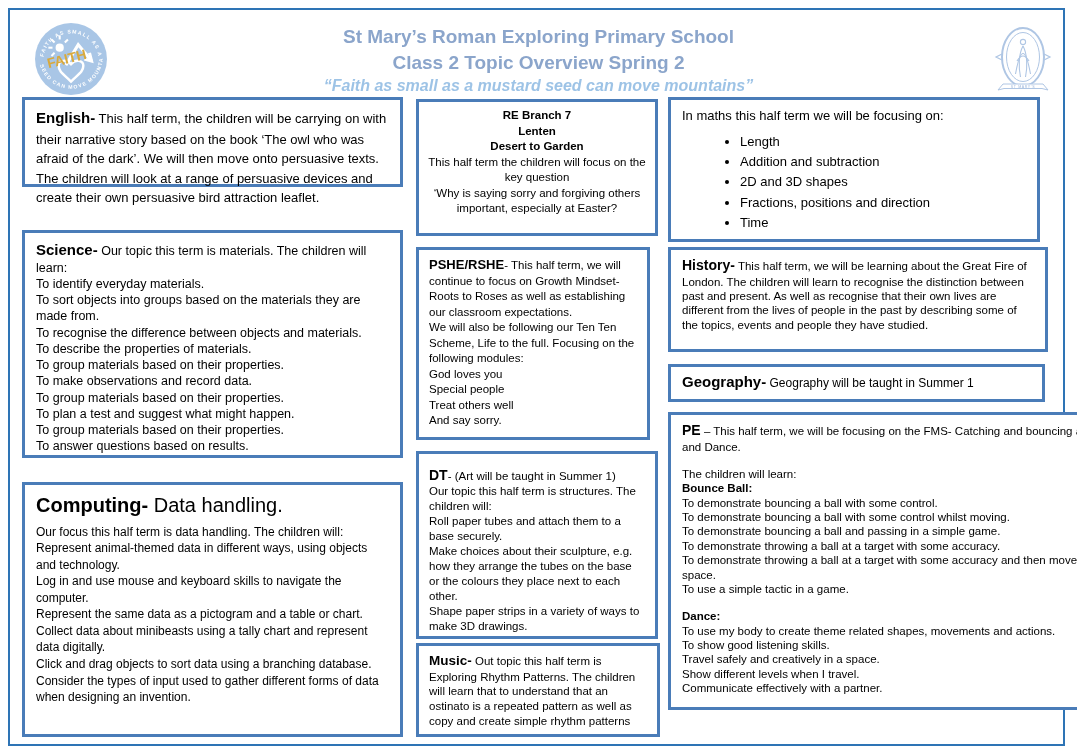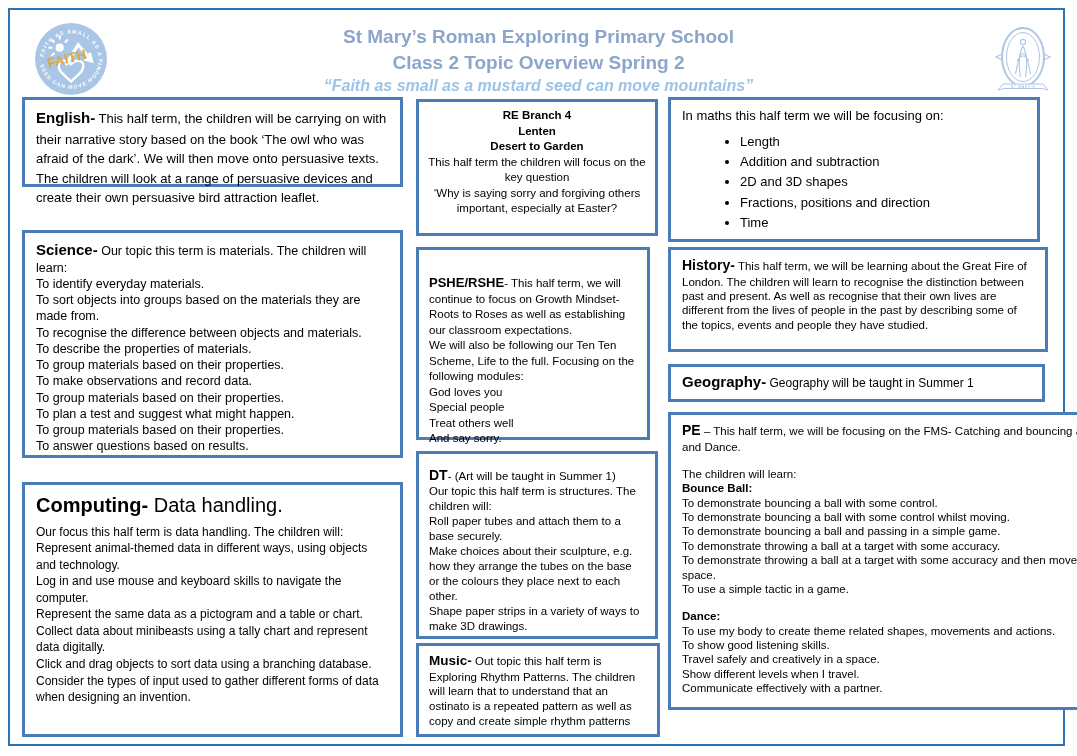--- a/index.html
+++ b/index.html
@@ -22,21 +22,21 @@
   .b-english{left:22px;top:97px;width:381px;height:90px;font-size:13px;line-height:1.5;}
   .b-english .bt{font-size:15px;}
   .b-science{left:22px;top:230px;width:381px;height:228px;font-size:12.5px;line-height:1.3;}
   .b-science .bt{font-size:15px;}
   .b-computing{left:22px;top:482px;width:381px;height:255px;font-size:12px;line-height:1.38;}
   .b-computing .hline{font-size:20px;margin-bottom:4px;}
   
   .b-re{left:416px;top:99px;width:242px;height:137px;font-size:11.5px;line-height:1.35;
         text-align:center;padding:6px 8px;}
   .b-pshe{left:416px;top:247px;width:234px;height:193px;font-size:11.5px;line-height:1.35;
-        padding:24px 10px;}
+        padding:6px 10px;}
   .b-pshe .bt{font-size:13px;}
   .b-dt{left:416px;top:451px;width:242px;height:188px;font-size:11.5px;line-height:1.3;
         padding:12px 10px;}
   .b-dt .bt{font-size:14px;}
   .b-music{left:416px;top:643px;width:244px;height:94px;font-size:11.5px;line-height:1.3;
         padding:6px 10px;}
   .b-music .bt{font-size:13.5px;}
   
   .b-maths{left:668px;top:97px;width:372px;height:145px;font-size:13px;line-height:1.32;}
   .b-maths ul{margin:9px 0 0 0;padding-left:58px;}
@@ -135,21 +135,21 @@
     <div>Our focus this half term is data handling. The children will:</div>
     <div class="pl">Represent animal-themed data in different ways, using objects and technology.
 Log in and use mouse and keyboard skills to navigate the computer.
 Represent the same data as a pictogram and a table or chart.
 Collect data about minibeasts using a tally chart and represent data digitally.
 Click and drag objects to sort data using a branching database.
 Consider the types of input used to gather different forms of data when designing an invention.</div>
   </div>
 
   <div class="box b-re">
-    <div class="bt pl">RE Branch 4
+    <div class="bt pl">RE Branch 7
 Lenten
 Desert to Garden</div>
     <div class="pl">This half term the children will focus on the key question
 ‘Why is saying sorry and forgiving others important, especially at Easter?</div>
   </div>
 
   <div class="box b-pshe">
     <span class="bt">PSHE/RSHE</span><span class="pl">- This half term, we will continue to focus on Growth Mindset- Roots to Roses as well as establishing our classroom expectations.
 We will also be following our Ten Ten Scheme, Life to the full. Focusing on the following modules:
 God loves you

